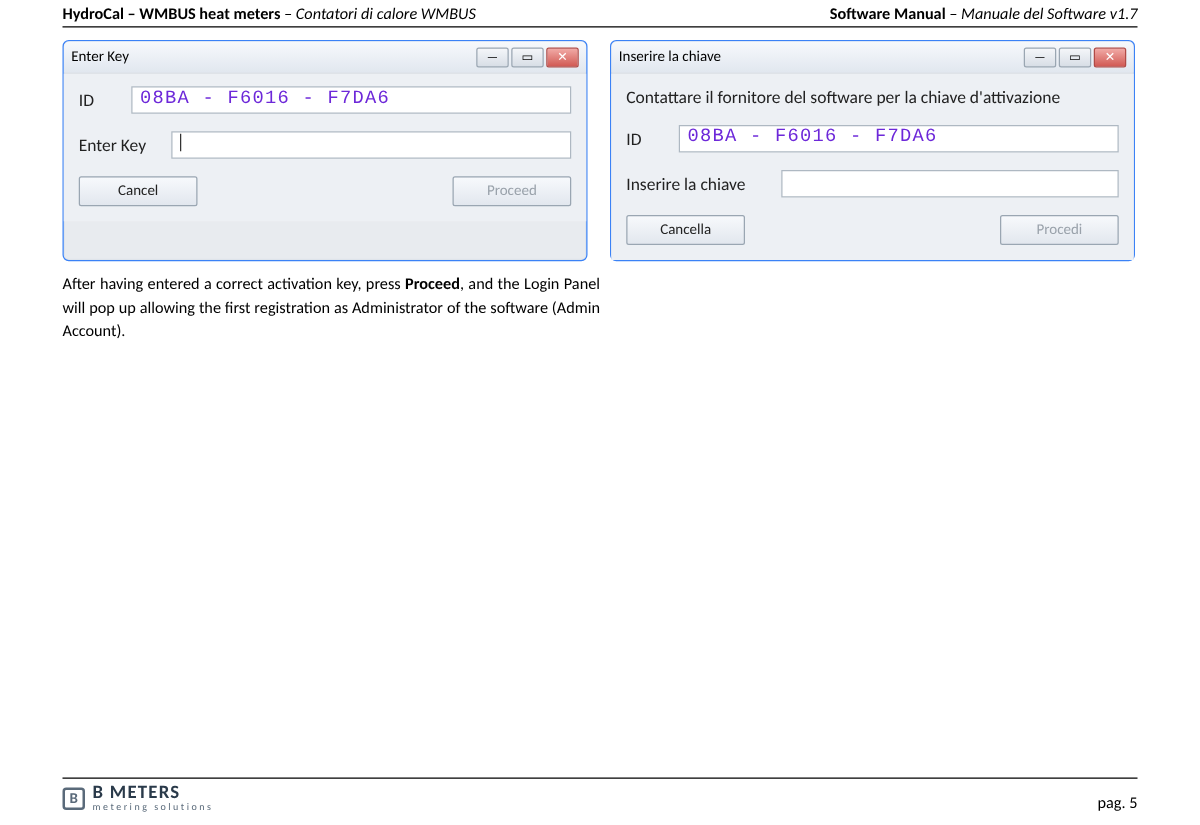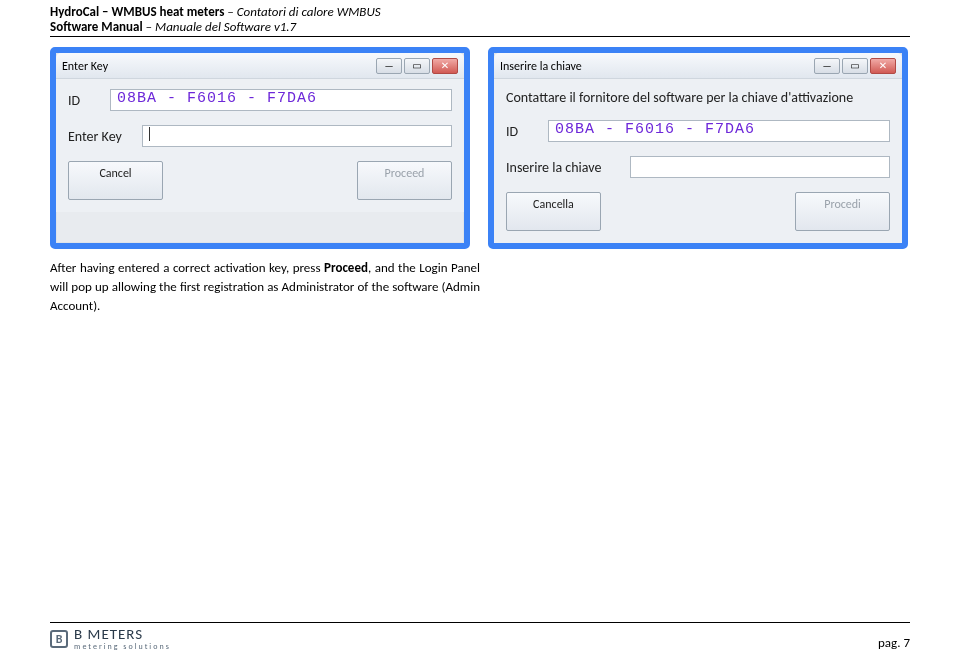--- a/index.html
+++ b/index.html
@@ -10,39 +10,38 @@
     font-family: Calibri, Arial, sans-serif;
     font-size: 12px;
     color: #000;
     position: relative;
   }
   .page-header {
     display: flex;
     justify-content: space-between;
     padding: 4px 50px 0 50px;
     font-size: 13px;
-    flex-direction: column;
   }
   .page-header .left { font-style: italic; }
   .page-header .left .bold { font-weight: bold; font-style: normal; }
   .page-header .right { font-style: italic; }
   .page-header .right .bold { font-weight: bold; font-style: normal; }
   .header-line {
     border: none;
     border-top: 1px solid #000;
     margin: 2px 50px 10px 50px;
   }
   .dialogs-row {
     display: flex;
     gap: 18px;
     padding: 0 50px;
   }
   .win {
     width: 420px;
-    border: 6px solid #3b82f6;
+    border: 1px solid #3b82f6;
     border-radius: 5px;
     background: #e8ebef;
     box-shadow: 0 0 0 1px #dfe4ea inset;
   }
   .titlebar {
     height: 26px;
     background: linear-gradient(#f7f9fc, #e1e7ef);
     border-bottom: 1px solid #cfd6de;
     display: flex;
     align-items: center;
@@ -99,21 +98,21 @@
     color:#6d28d9;
     letter-spacing: 1px;
   }
   .btn-row {
     display:flex;
     justify-content: space-between;
     margin-top: 6px;
   }
   .btn {
     width: 95px;
-    height: 39px;
+    height: 24px;
     border:1px solid #9aa6b2;
     border-radius: 2px;
     background: linear-gradient(#f7f9fc,#e2e7ee);
     font-size: 12px;
     color:#222;
     text-align:center;
     line-height:22px;
   }
   .btn.disabled { color:#9aa2ab; }
   .caret {
@@ -144,21 +143,21 @@
   }
   .logo {
     display:flex; align-items:center; gap:6px;
   }
   .logo-mark {
     width:18px;height:18px;border:2px solid #5a6a7a;border-radius:3px;
     display:flex;align-items:center;justify-content:center;
     font-weight:bold;color:#5a6a7a;font-size:12px;
   }
   .logo-text { line-height:1; }
-  .logo-text .big { font-weight:normal;font-size:15px;letter-spacing:1px;color:#2a3a4a;}
+  .logo-text .big { font-weight:bold;font-size:15px;letter-spacing:1px;color:#2a3a4a;}
   .logo-text .small { font-size:8px;letter-spacing:2px;color:#5a6a7a;}
   .pagenum { font-size:13px; }
 </style>
 </head>
 <body>
 
 <div class="page-header">
   <div class="left">
     <span class="bold">HydroCal – WMBUS heat meters</span><span> – Contatori di calore WMBUS</span>
   </div>
@@ -230,14 +229,14 @@
 </div>
 
 <div class="footer">
   <div class="logo">
     <div class="logo-mark">B</div>
     <div class="logo-text">
       <div class="big">B METERS</div>
       <div class="small">metering solutions</div>
     </div>
   </div>
-  <div class="pagenum">pag. 7</div>
+  <div class="pagenum">pag. 5</div>
 </div>
 
 </body></html>

